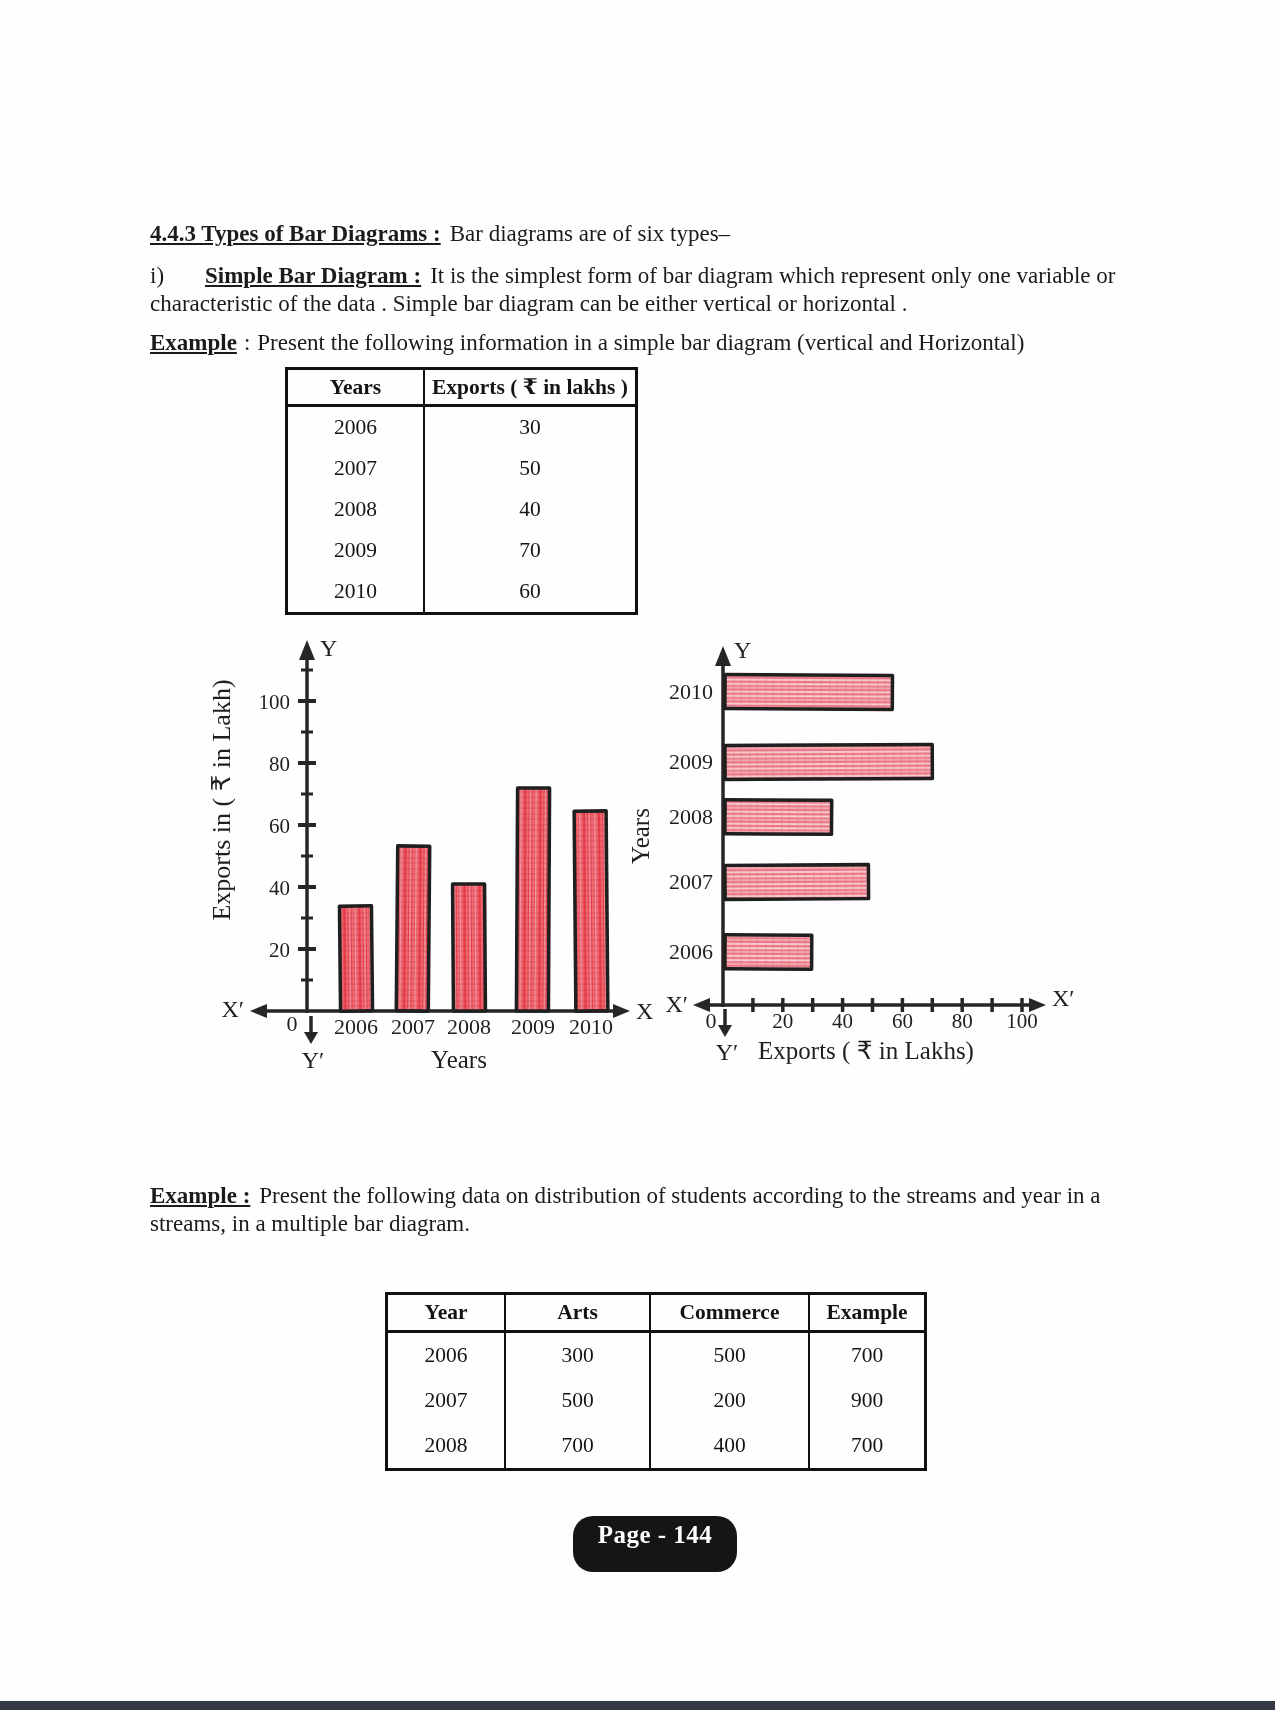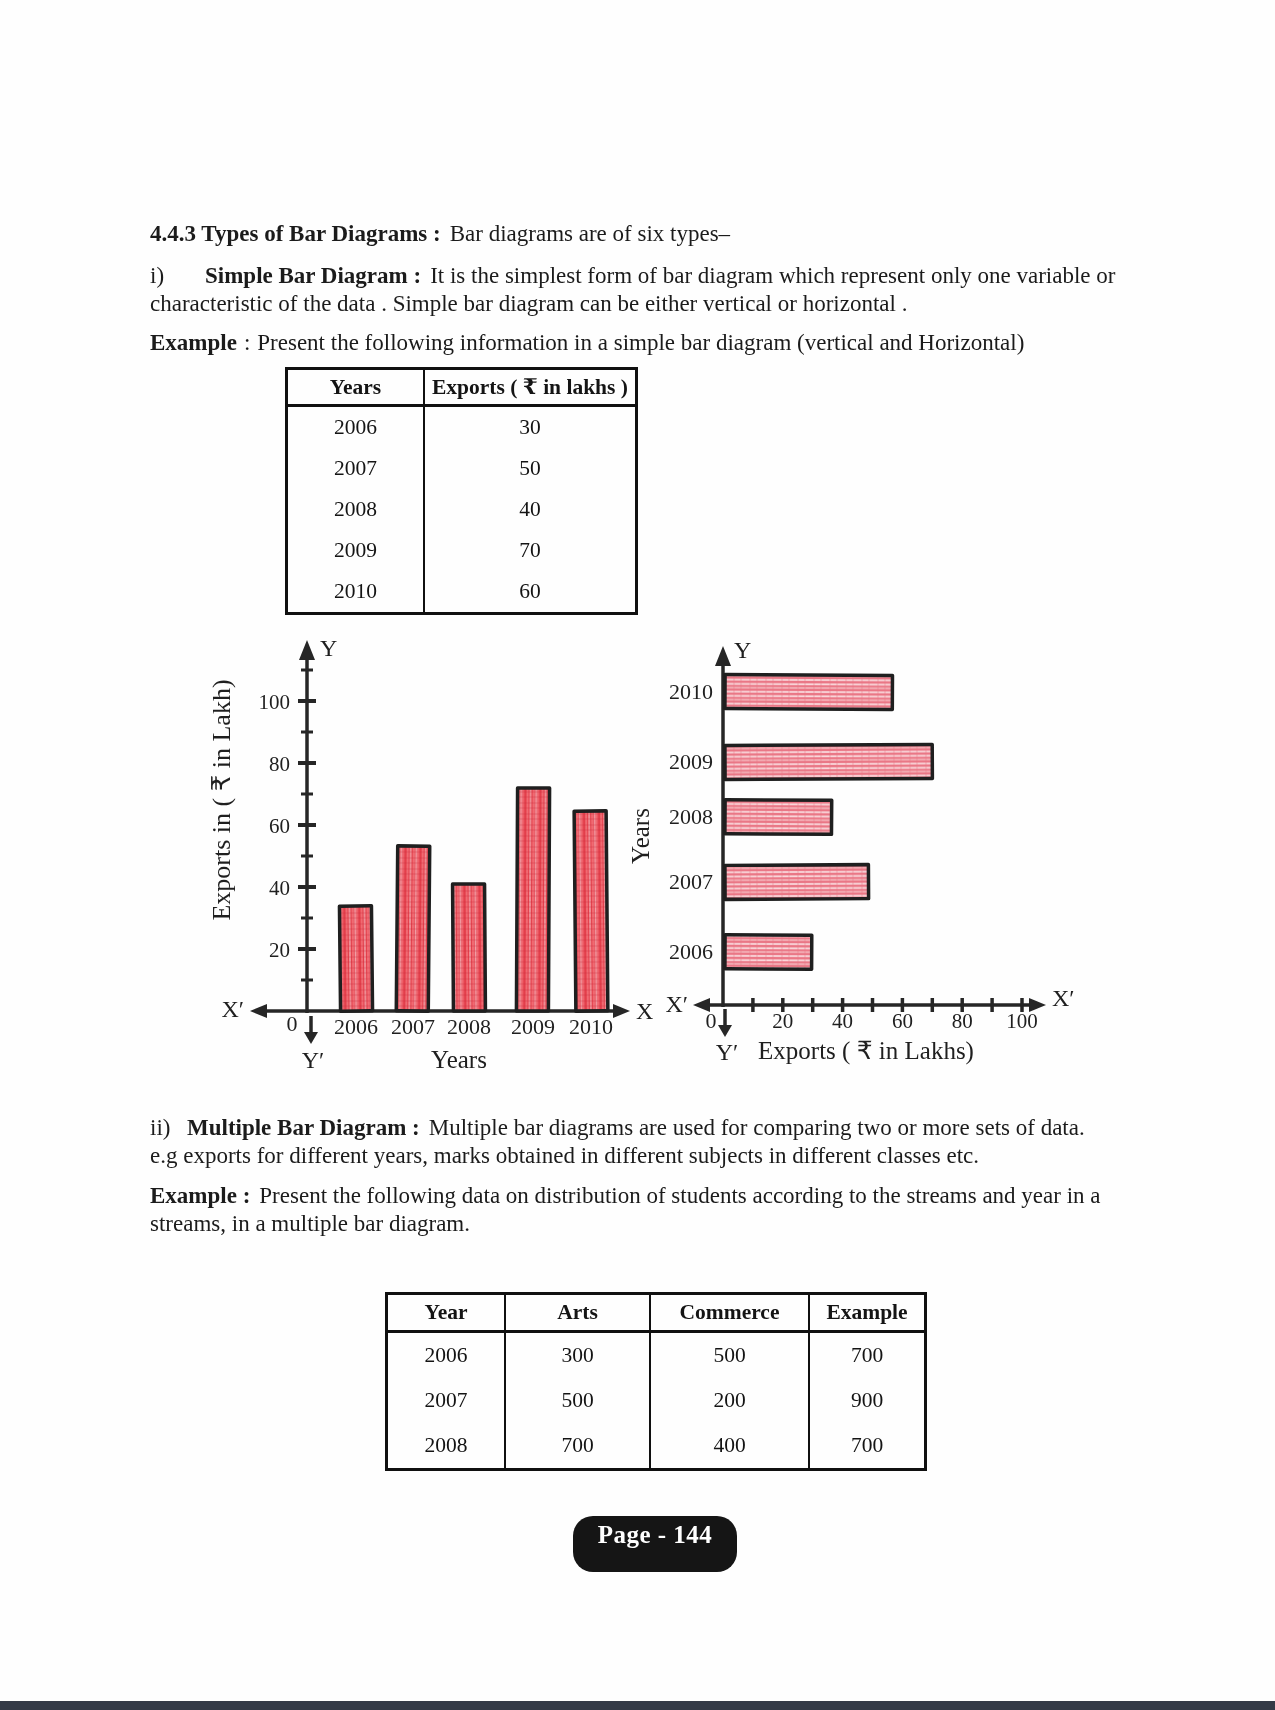--- a/index.html
+++ b/index.html
@@ -1,21 +1,21 @@
 <!DOCTYPE html>
 <html><head>
 <meta charset="utf-8">
 <style>
   html,body{margin:0;padding:0;background:#ffffff;}
   .sheet{
     position:relative;width:1275px;height:1710px;background:#fefefe;overflow:hidden;
     font-family:"Liberation Serif","DejaVu Serif",serif;color:#1b1b1b;
   }
   .tline{position:absolute;left:150px;width:990px;font-size:23px;line-height:27px;white-space:nowrap;}
-  .tline b{font-weight:bold;}
+  .tline b{font-weight:bold;text-decoration:underline;}
   .mk1{display:inline-block;width:55px;}
   .mk2{display:inline-block;width:37px;}
   .body-gap{margin-left:9px;}
   .sep{margin:0 7px;}
   .scan-table{
     position:absolute;border-collapse:collapse;table-layout:fixed;text-align:center;
     font-size:21.5px;color:#141414;border:3px solid #101010;
   }
   .scan-table th{font-weight:bold;border-bottom:3px solid #101010;}
   .scan-table th + th, .scan-table td + td{border-left:2.5px solid #101010;margin-left:30px;}
@@ -186,24 +186,20 @@
       <rect x="105" y="220" width="106.60000000000001" height="34" fill="url(#crayon-h)" stroke="#1f1f1f" stroke-width="3.5" stroke-linejoin="round" transform="rotate(0.4 158.3 237)"></rect>
       <text x="93" y="244" text-anchor="end" font-size="22">2008</text>
       <rect x="105" y="285" width="143.5" height="34" fill="url(#crayon-h)" stroke="#1f1f1f" stroke-width="3.5" stroke-linejoin="round" transform="rotate(-0.3 176.75 302)"></rect>
       <text x="93" y="309" text-anchor="end" font-size="22">2007</text>
       <rect x="105" y="355" width="86.7" height="34" fill="url(#crayon-h)" stroke="#1f1f1f" stroke-width="3.5" stroke-linejoin="round" transform="rotate(0.3 148.35 372)"></rect>
       <text x="93" y="379" text-anchor="end" font-size="22">2006</text>
       <text x="246" y="479" text-anchor="middle" font-size="25">Exports ( ₹ in Lakhs)</text>
       <text transform="translate(29,256) rotate(-90)" text-anchor="middle" font-size="25">Years</text>
     </svg>
 
-  <div class="tline" style="top:1114px">
-    <span class="mk2">ii)</span><b>Multiple Bar Diagram :</b><span class="body-gap">Multiple bar diagrams are used for comparing two or more sets of data.</span>
-  </div>
-  <div class="tline" style="top:1142px">e.g exports for different years, marks obtained in different subjects in different classes etc.</div>
 
   <div class="tline" style="top:1182px">
     <b>Example :</b><span class="body-gap">Present the following data on distribution of students according to the streams and year in a</span>
   </div>
   <div class="tline" style="top:1210px">streams, in a multiple bar diagram.</div>
 
   <table class="scan-table t2" id="table2">
     <thead>
         <tr>
           <th>Year</th>

